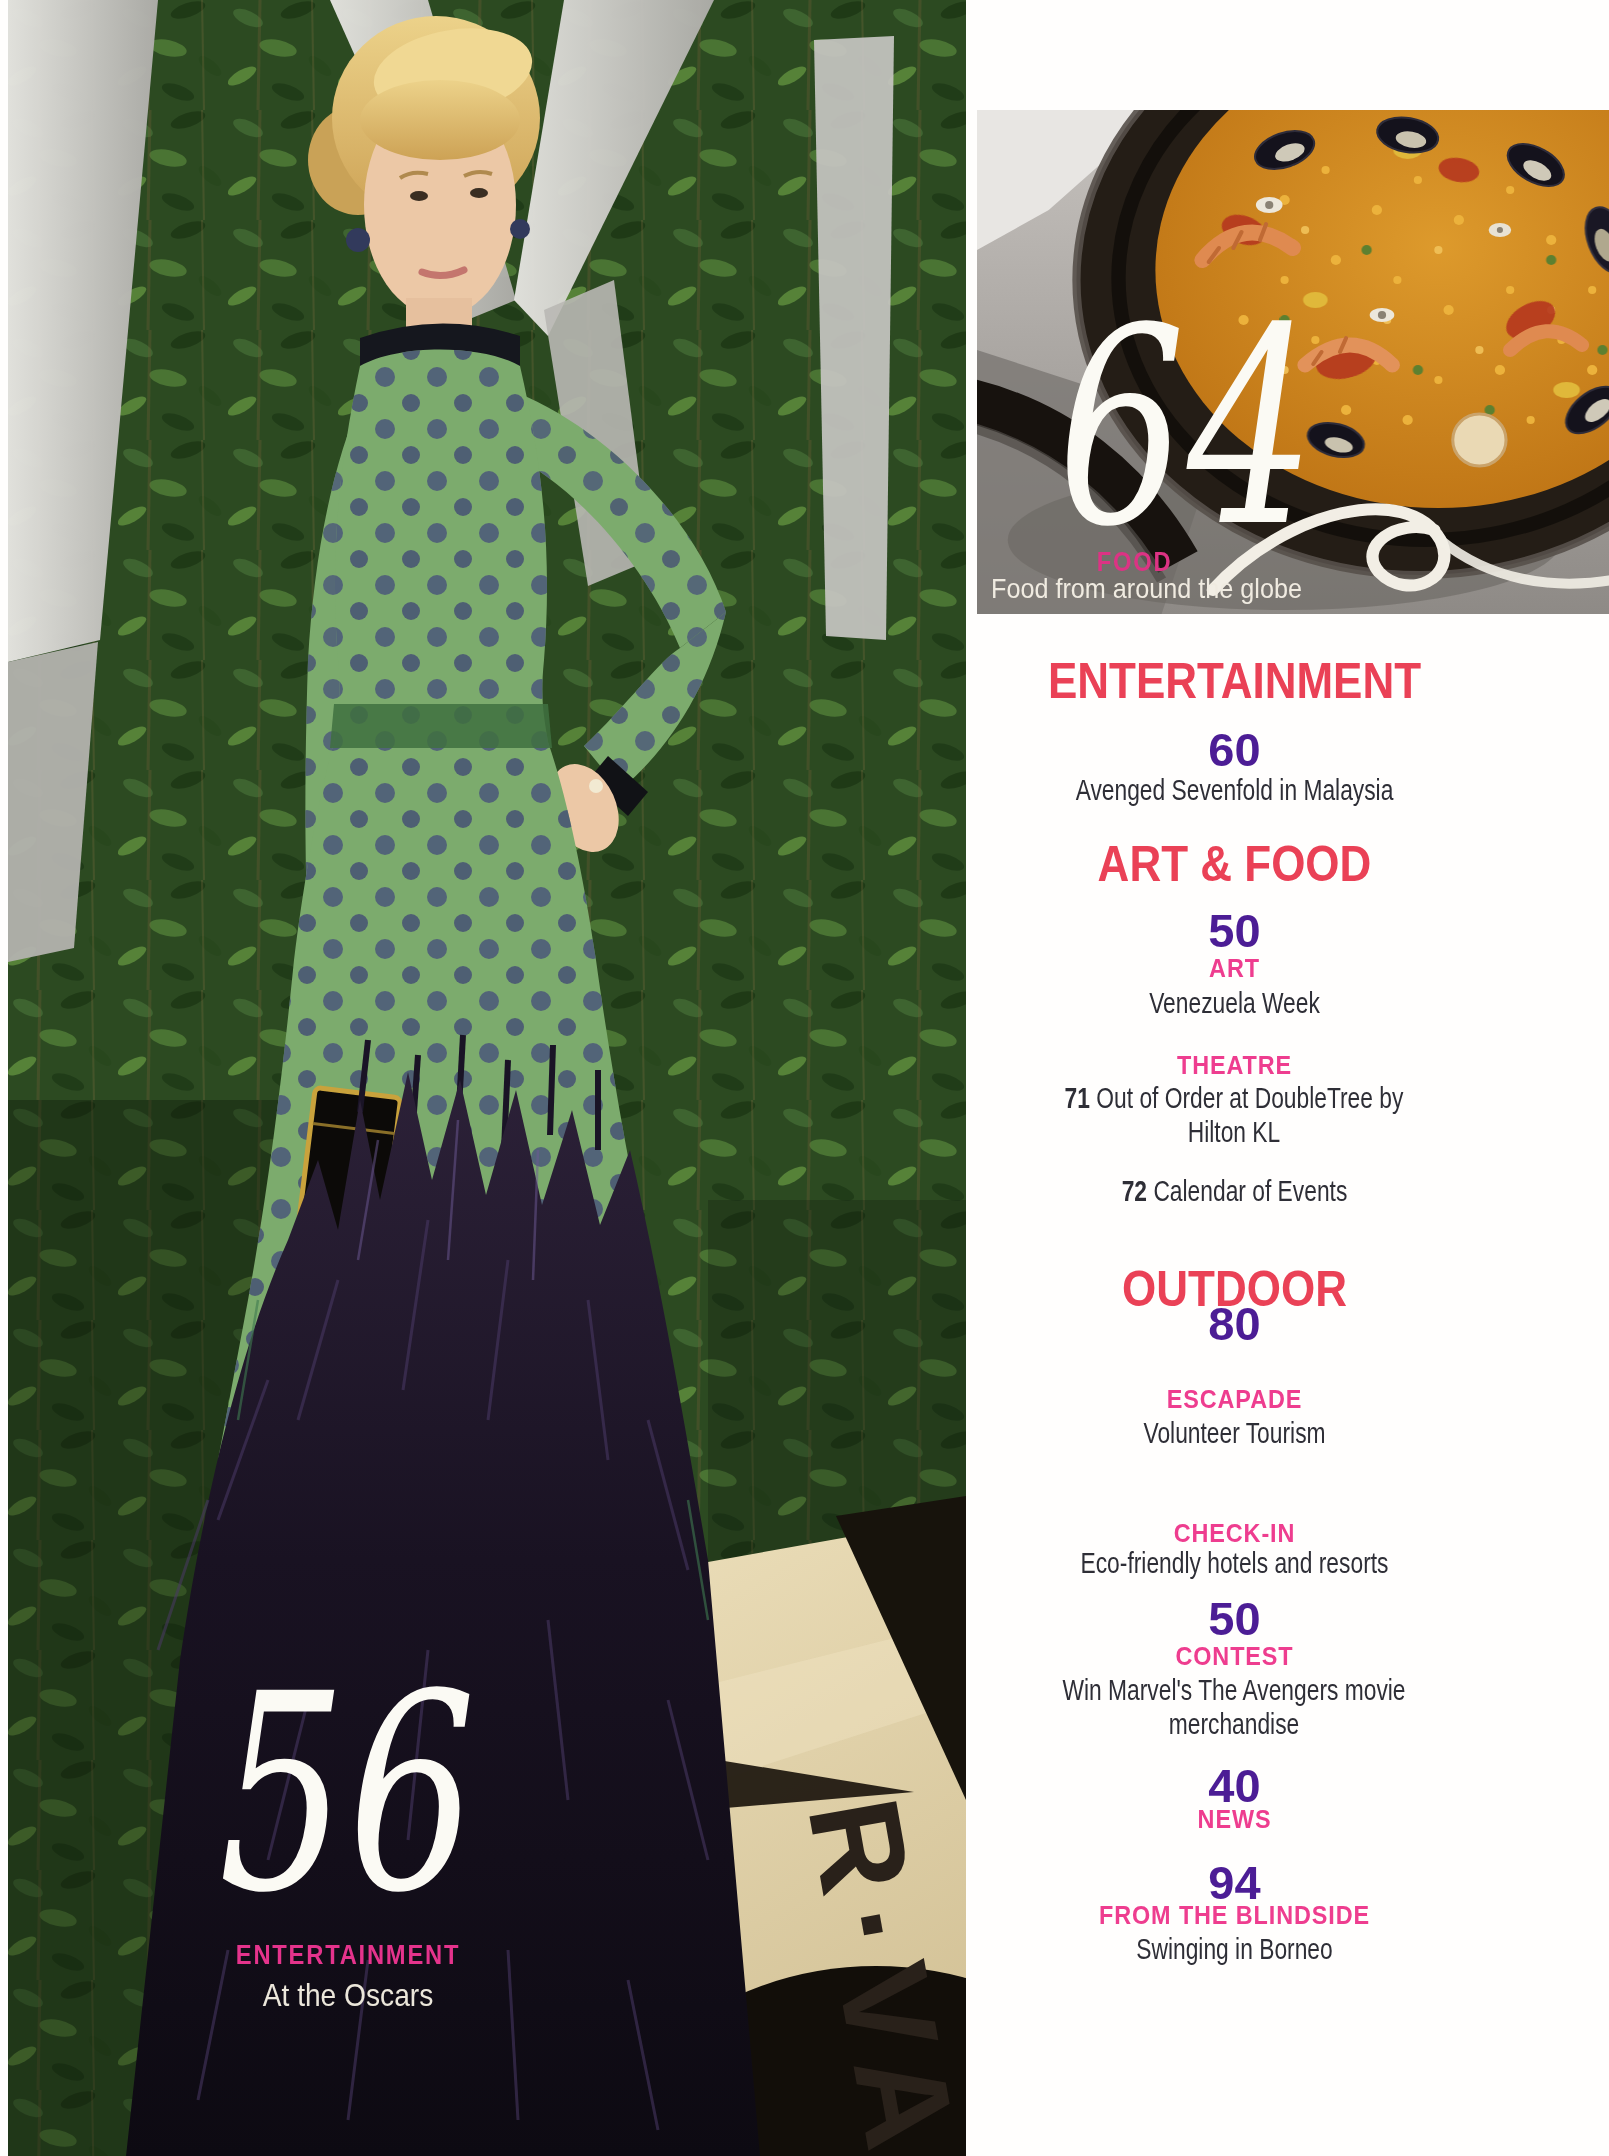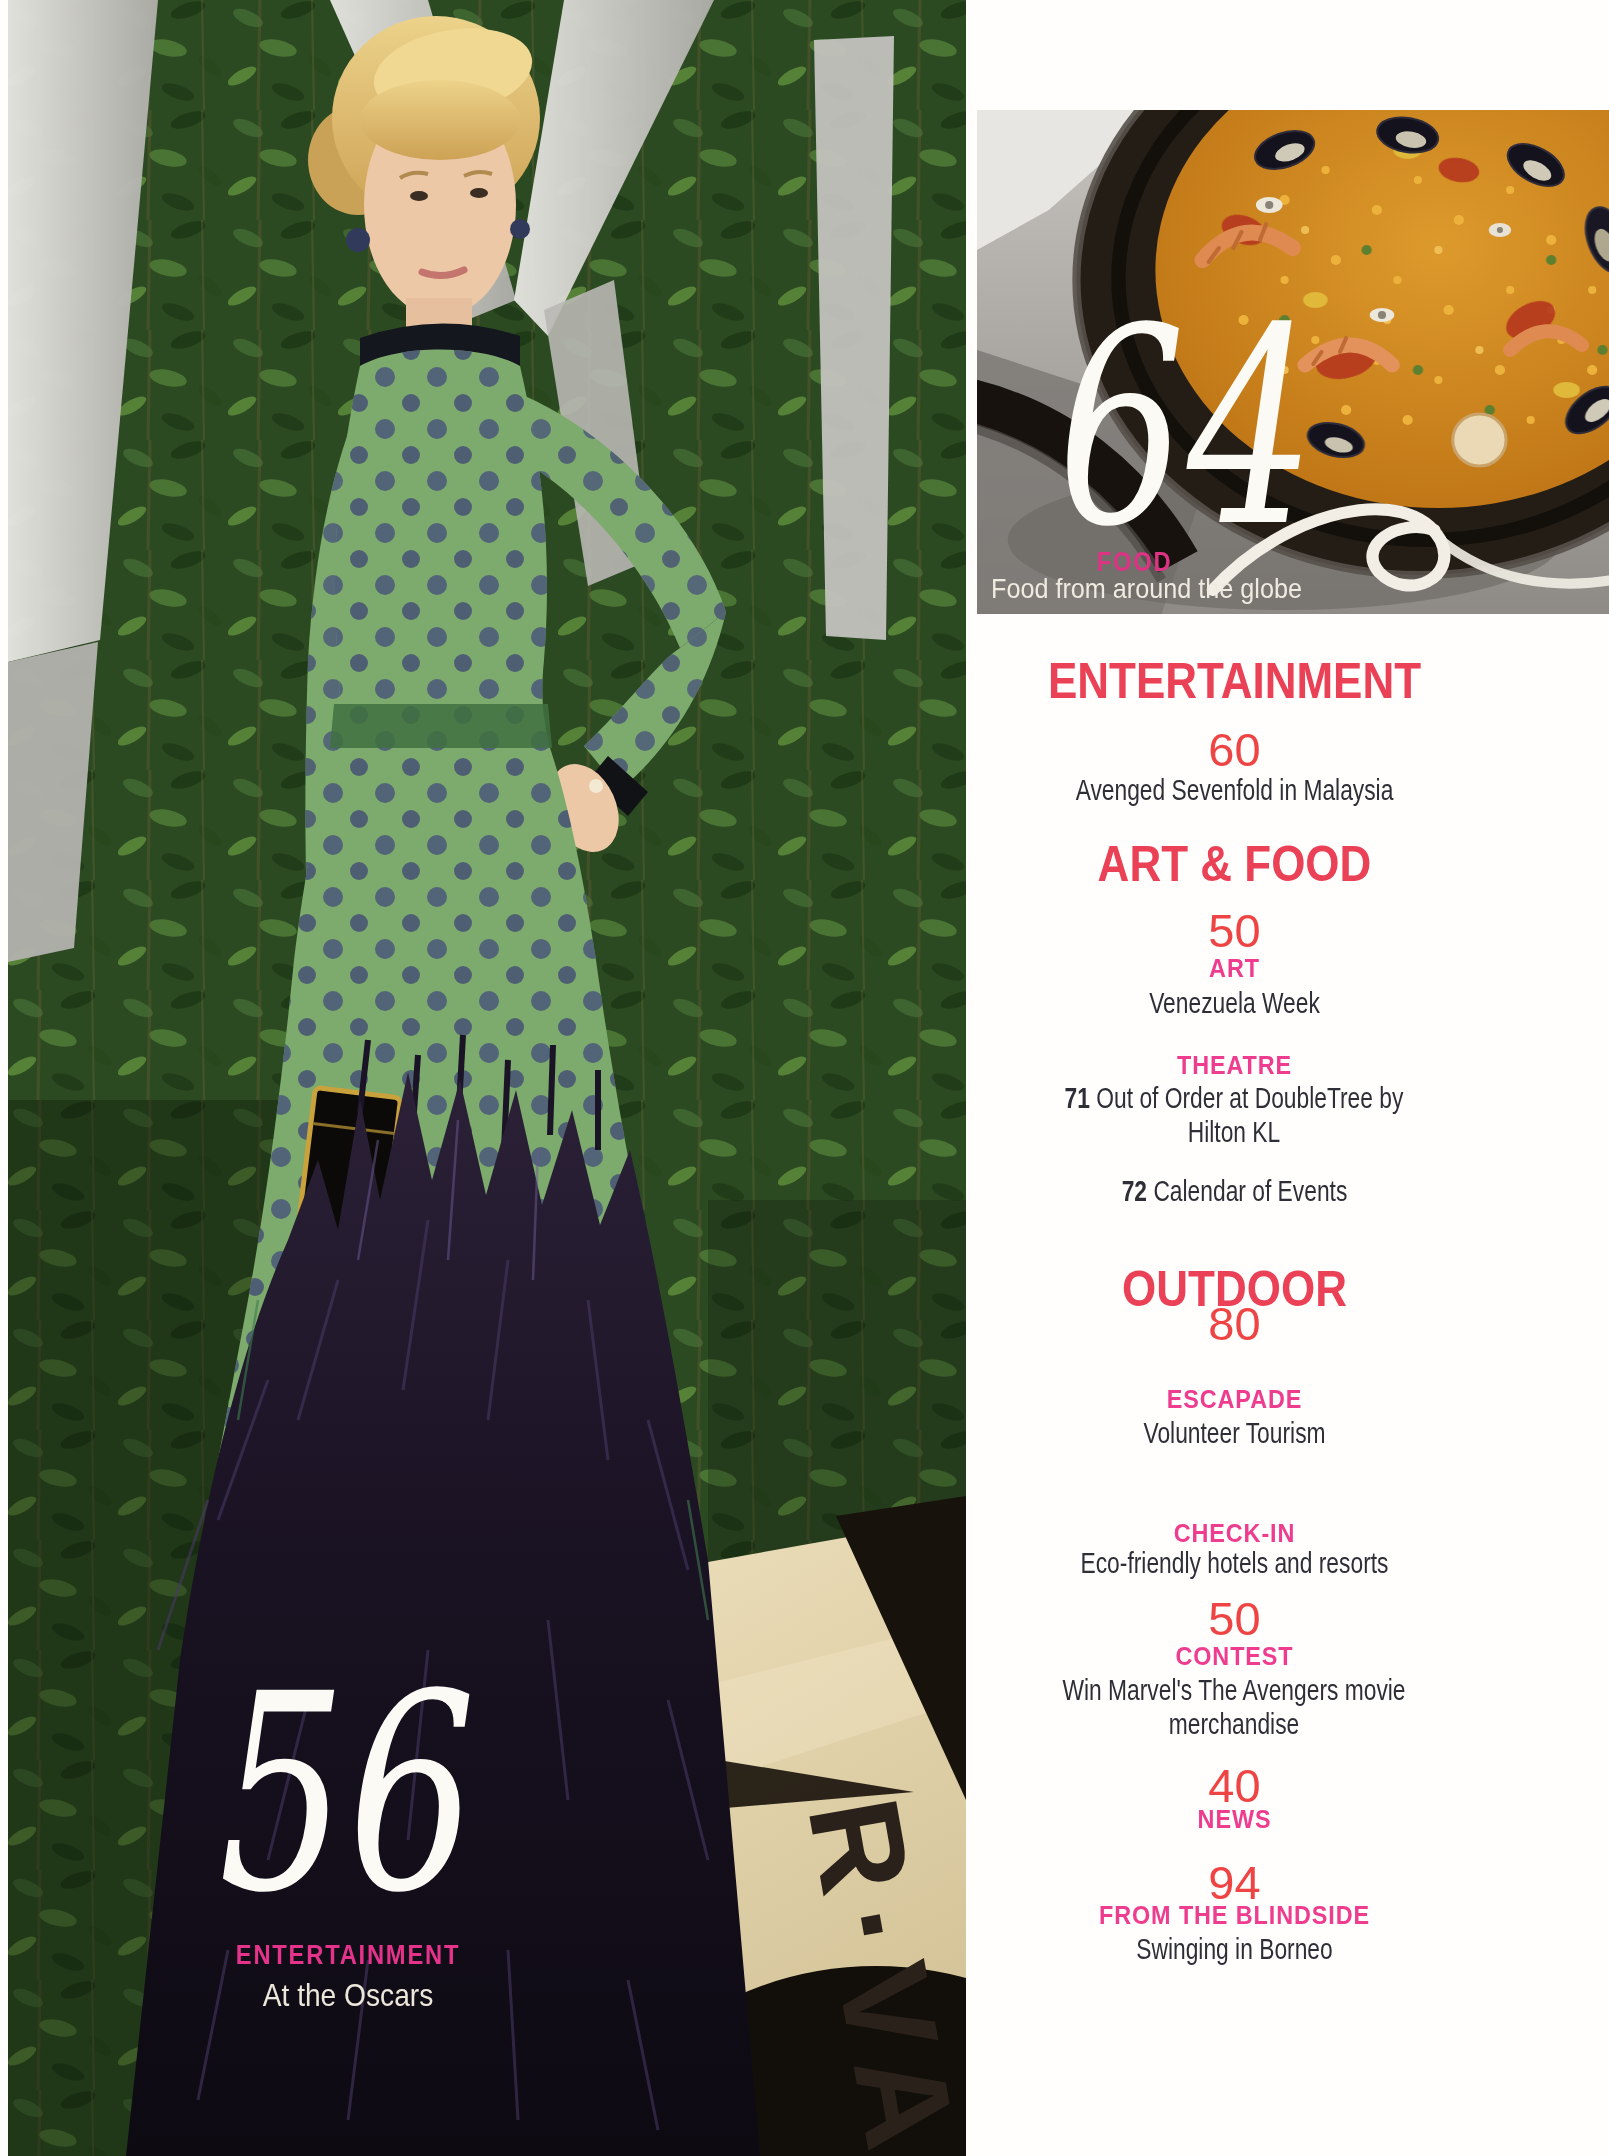--- a/index.html
+++ b/index.html
@@ -33,21 +33,21 @@
   .food-photo svg{position:absolute;left:0;top:0;width:100%;height:100%;}
   .fp-num{left:10px;top:182px;width:400px;text-align:center;}
   .fp-cat{left:0px;top:437px;width:315px;text-align:center;color:#dc3384;}
   .fp-title{left:14px;top:463px;width:420px;text-align:left;font-size:28px;color:#f0ebe1;
     transform:scaleX(.9);transform-origin:left;}
   
   .toc{position:absolute;left:977px;top:640px;width:515px;height:1400px;}
   .toc > div{position:absolute;left:0;right:0;text-align:center;}
   .th{font-weight:700;font-size:50px;line-height:52px;color:#ea4156;
       transform:scaleX(.88);transform-origin:center;letter-spacing:0px;}
-  .tn{font-weight:400;font-size:47px;line-height:50px;color:#ef4444;}
+  .tn{font-weight:700;font-size:47px;line-height:50px;color:#4c1d95;}
   .tl{font-weight:700;font-size:26px;line-height:28px;color:#ee3d8f;letter-spacing:1px;
       transform:scaleX(.9);transform-origin:center;}
   .td{font-size:30px;line-height:34px;color:#2e2e36;
       transform:scaleX(.76);transform-origin:center;}
   .td b{font-weight:700;color:#2e2e36;}
   .wrapblock{left:17px !important;right:18px !important;}
 </style>
 </head>
 <body>
 

